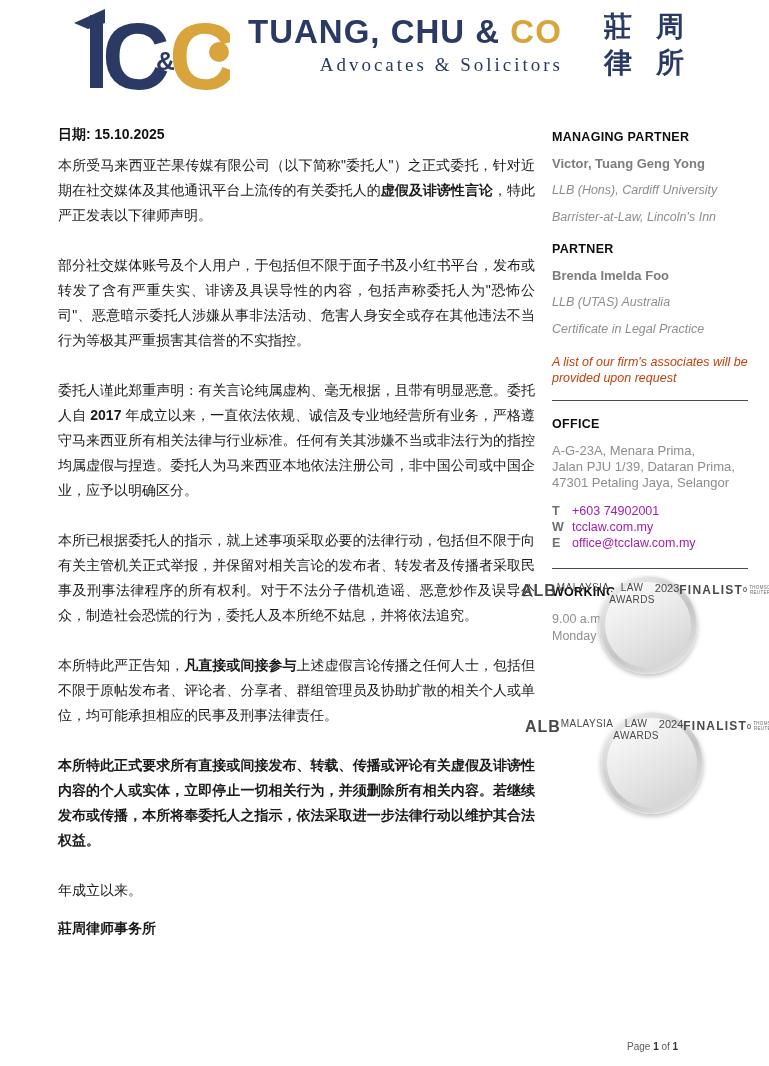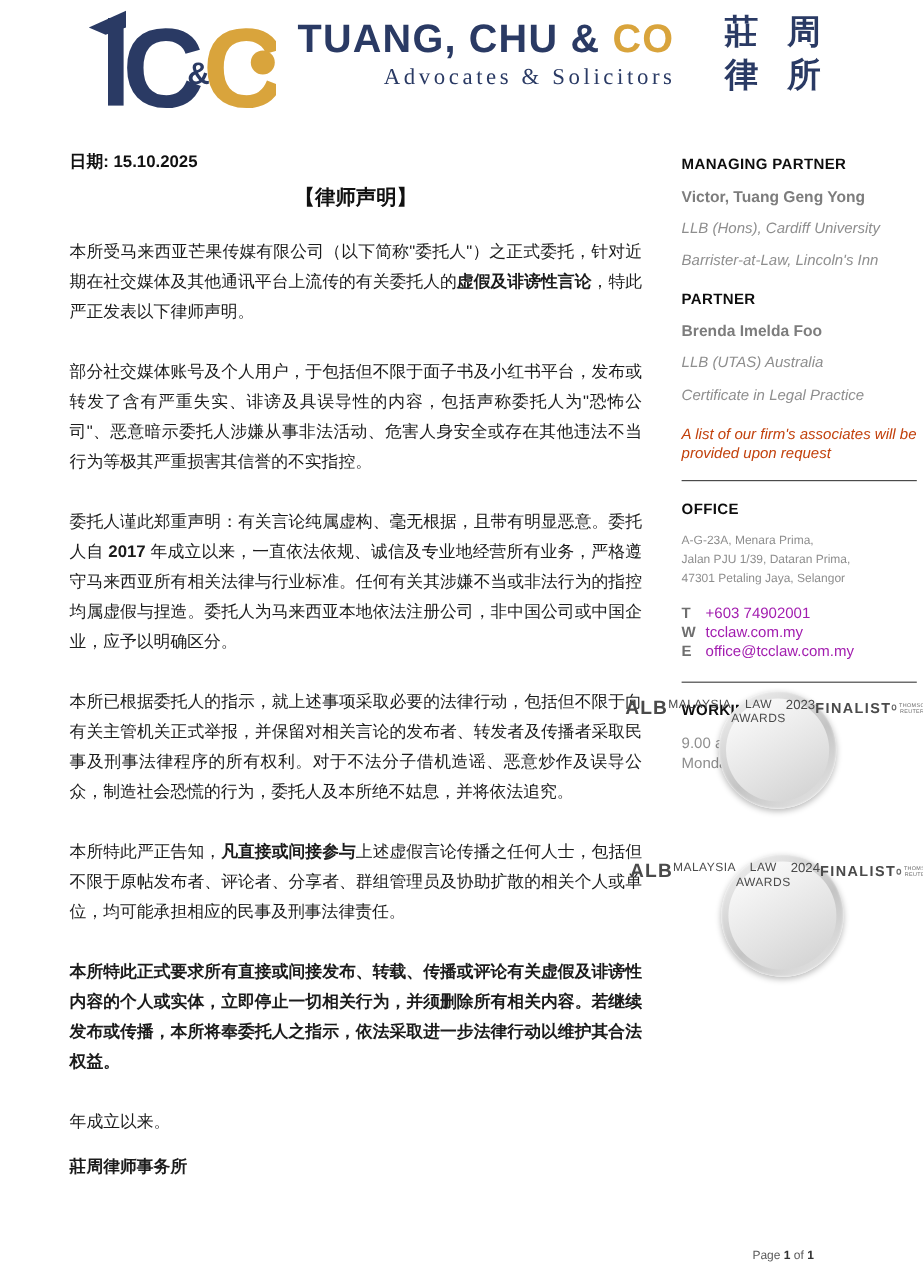--- a/index.html
+++ b/index.html
@@ -40,28 +40,28 @@
   .main-col p {
     font-size: 14px; line-height: 25px; text-align: justify;
     margin: 0 0 25px; color: #1b1b1b;
   }
   .main-col p b { font-weight: bold; }
   .bold-para span { font-weight: bold; }
   .closing { margin-bottom: 13px !important; }
   .signature span { font-weight: bold; }
 
   
-  .sidebar { position: absolute; left: 568px; top: 130px; width: 196px; }
+  .sidebar { position: absolute; left: 552px; top: 130px; width: 196px; }
   .side-heading { font-size: 12.5px; font-weight: bold; color: #0d0d0d; letter-spacing: .3px; margin-bottom: 12px; }
   .side-name { font-size: 13px; font-weight: bold; color: #7d7d7d; margin-bottom: 9px; }
   .side-cred { font-size: 12.5px; font-style: italic; color: #8e8e8e; line-height: 16px; margin-top: 11px; }
   .side-block { margin-bottom: 17px; }
   .side-note { font-size: 12.5px; font-style: italic; color: #c2410c; line-height: 16px; margin-bottom: 14px; }
   .side-rule { border: none; border-top: 1.5px solid #4a4a4a; margin: 0 0 16px; }
-  .addr-line { font-size: 10px; color: #8e8e8e; line-height: 16px; }
+  .addr-line { font-size: 13px; color: #8e8e8e; line-height: 16px; }
   .contact-row { display: flex; font-size: 12.5px; line-height: 16px; }
   .contact-label { width: 20px; font-weight: bold; color: #6f6f6f; }
   .contact-value { color: #a21caf; }
   .hours-line { font-size: 12.5px; color: #8e8e8e; line-height: 17px; }
 
   
   .badge {
     position: absolute; border-radius: 50%;
     background: linear-gradient(145deg, #f5f5f5 0%, #c4c4c4 55%, #e9e9e9 100%);
     box-shadow: 0 2px 5px rgba(0,0,0,.28), inset 0 0 2px rgba(255,255,255,.9);
@@ -107,21 +107,20 @@
 
 <div class="cn-grid">
   <span>莊</span>
   <span>周</span>
   <span>律</span>
   <span>所</span>
 </div>
 
 <div class="main-col">
   <div class="doc-date">日期: 15.10.2025</div>
-  <h1 class="doc-title">【律师声明】</h1>
 
   <p><span>本所受马来西亚芒果传媒有限公司（以下简称"委托人"）之正式委托，针对近期在社交媒体及其他通讯平台上流传的有关委托人的</span><b>虚假及诽谤性言论</b><span>，特此严正发表以下律师声明。</span></p>
 
   <p><span>部分社交媒体账号及个人用户，于包括但不限于面子书及小红书平台，发布或转发了含有严重失实、诽谤及具误导性的内容，包括声称委托人为"恐怖公司"、恶意暗示委托人涉嫌从事非法活动、危害人身安全或存在其他违法不当行为等极其严重损害其信誉的不实指控。</span></p>
 
 
   <p><span>委托人谨此郑重声明：有关言论纯属虚构、毫无根据，且带有明显恶意。委托人自 </span><b>2017</b><span> 年成立以来，一直依法依规、诚信及专业地经营所有业务，严格遵守马来西亚所有相关法律与行业标准。任何有关其涉嫌不当或非法行为的指控均属虚假与捏造。委托人为马来西亚本地依法注册公司，非中国公司或中国企业，应予以明确区分。</span></p>
 
   <p><span>本所已根据委托人的指示，就上述事项采取必要的法律行动，包括但不限于向有关主管机关正式举报，并保留对相关言论的发布者、转发者及传播者采取民事及刑事法律程序的所有权利。对于不法分子借机造谣、恶意炒作及误导公众，制造社会恐慌的行为，委托人及本所绝不姑息，并将依法追究。</span></p>
 

